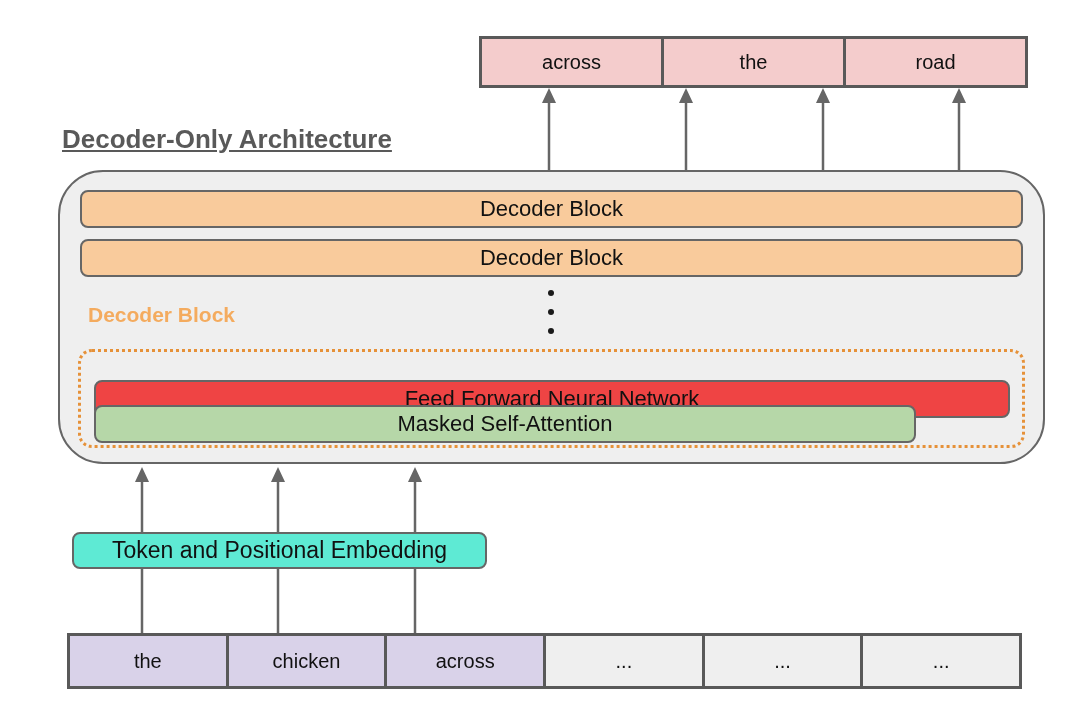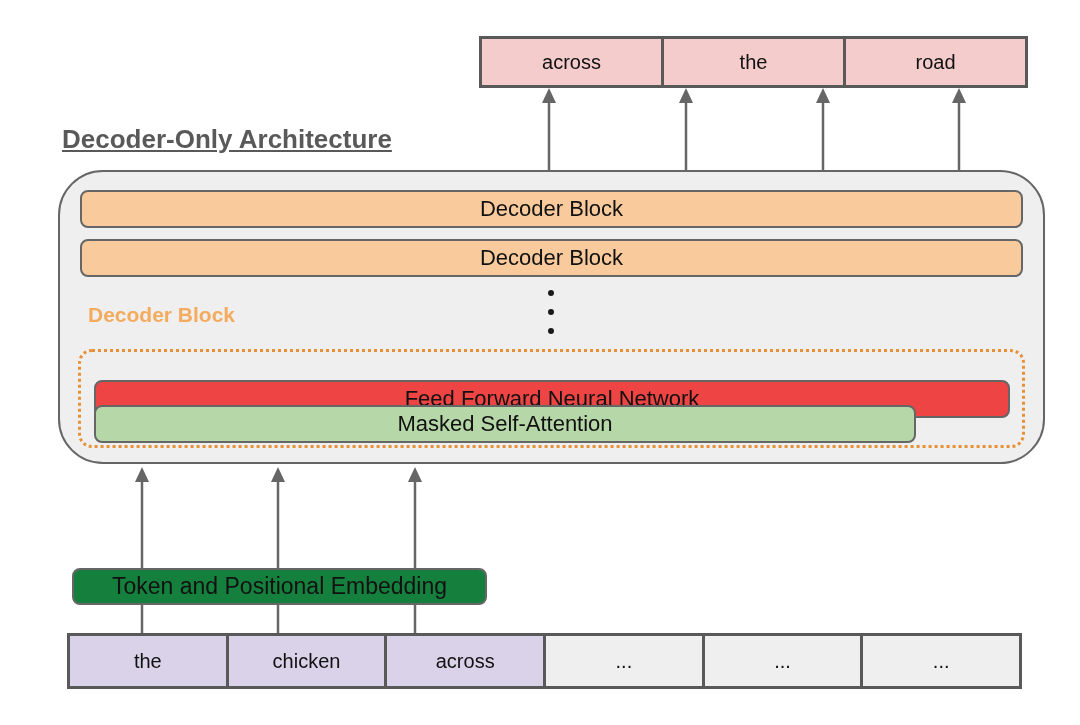--- a/index.html
+++ b/index.html
@@ -127,32 +127,31 @@
     width: 6px; height: 6px;
     border-radius: 50%;
     background: #1a1a1a;
   }
 
   
   .embedding-box {
     position: absolute;
     left: 72px; top: 532px;
     width: 415px; height: 37px;
-    background: #15803d;
+    background: #5eead4;
     border: 2px solid #666666;
     border-radius: 8px;
     display: flex;
     align-items: center;
     justify-content: center;
     font-size: 23px;
     color: #111111;
     z-index: 3;
     box-sizing: border-box;
     white-space: nowrap;
-    margin-top: 36px;
   }
 
   
   .arrows-layer {
     position: absolute;
     left: 0; top: 0;
     z-index: 2;
     pointer-events: none;
   }
   .arrows-layer line { stroke: #666666; stroke-width: 2.5; }

